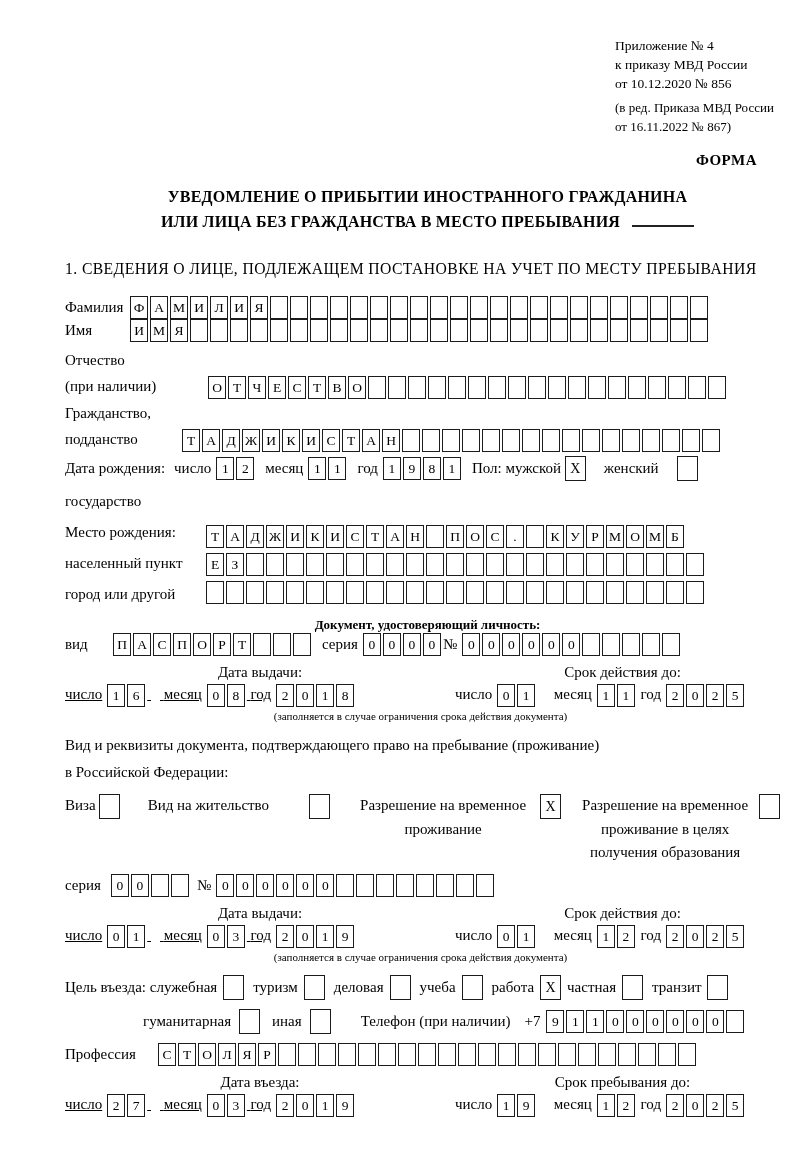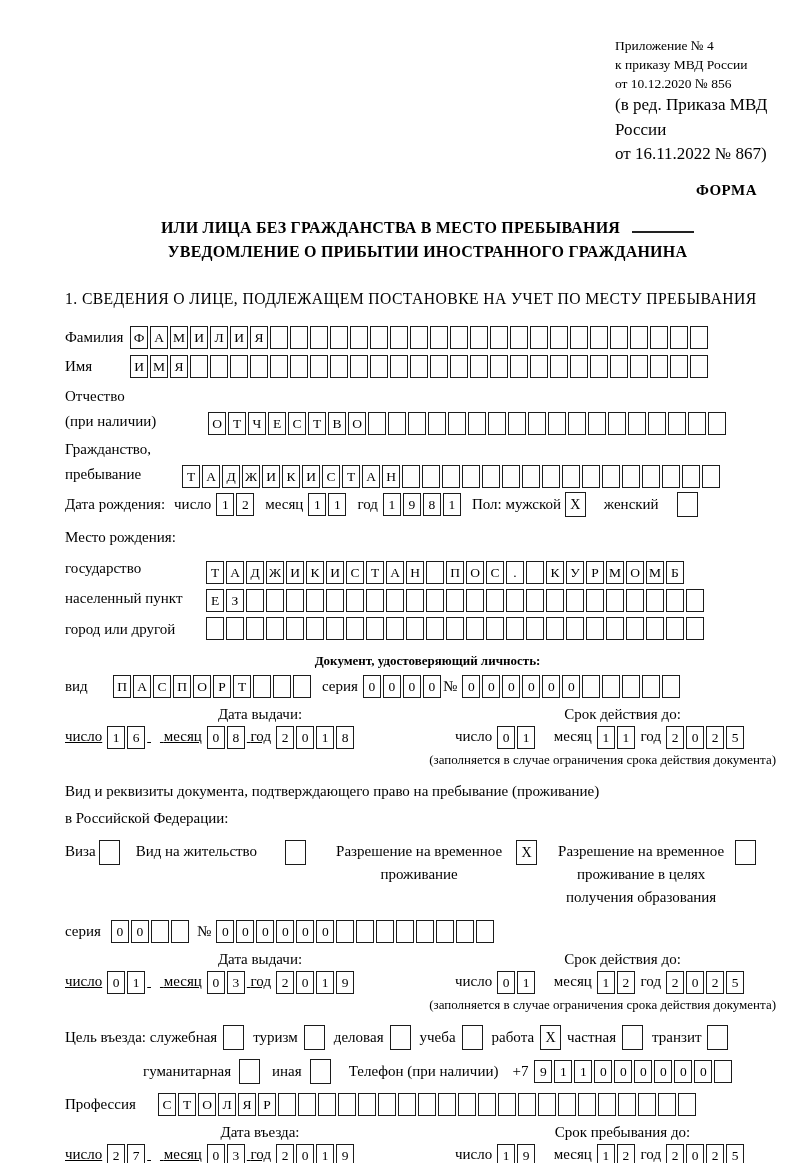--- a/index.html
+++ b/index.html
@@ -5,97 +5,97 @@
   html,body{margin:0;padding:0;}
   body{
     width:800px;height:1163px;background:#ffffff;color:#000;
     font-family:"Liberation Serif","DejaVu Serif",serif;
     font-size:15px;overflow:hidden;
   }
   .page{padding:36px 10px 0 65px;box-sizing:border-box;width:800px;height:1163px;}
 
   
   .appendix{margin-left:550px;font-size:13.5px;line-height:1.42;}
-  .amendment{margin-left:550px;font-size:17px;line-height:1.42;}
+  .amendment{margin-left:550px;font-size:13px;line-height:1.42;margin-top:6px;}
   .forma{font-weight:bold;text-align:right;padding-right:33px;margin-top:16px;font-size:15px;letter-spacing:.5px;}
 
   
   .title{text-align:center;font-weight:bold;font-size:16px;line-height:1.5;margin-top:16px;letter-spacing:.2px;}
   .blank-line{display:inline-block;width:62px;border-bottom:2px solid #222;height:1em;margin-left:12px;vertical-align:baseline;}
   .sec-heading{font-weight:normal;font-size:15.7px;margin-top:26px;letter-spacing:.4px;}
 
   
   .cell{
     display:inline-block;width:16px;height:21px;border:1.5px solid #1c1c1c;
     margin-right:2px;text-align:center;line-height:21px;font-size:13.5px;
     vertical-align:middle;background:#fff;
   }
   .cells{white-space:nowrap;display:inline-block;vertical-align:middle;}
   .cbox{
     display:inline-block;width:19px;height:23px;border:1.5px solid #1c1c1c;
     text-align:center;line-height:23px;font-size:14px;vertical-align:middle;background:#fff;
   }
 
-  .frow{display:flex;align-items:center;margin-top:6px;}
+  .frow{display:flex;align-items:center;}
   .frow-top{display:flex;align-items:flex-end;margin-top:6px;}
   .lab{flex:none;}
   .lab-surname{width:65px;}
   .lab-2line{line-height:1.7;}
   .lab-patronymic{width:143px;}
   .lab-citizenship{width:117px;}
   .lab-birthplace{width:141px;line-height:2.05;}
   .cellrow{margin-bottom:5px;white-space:nowrap;}
 
   
   .dhead{display:flex;margin-top:8px;}
   .dh-l{width:390px;text-align:center;}
   .dh-r{flex:1;text-align:center;}
   .drow{display:flex;align-items:center;margin-top:3px;}
   .dg-l{width:390px;white-space:nowrap;text-decoration:underline;}
   .dg-r{flex:1;white-space:nowrap;}
   .dlab{margin-right:5px;}
   .dgap{display:inline-block;width:9px;}
-  .noterow{text-align:right;font-size:13px;padding-right:14px;margin-top:3px;}
+  .noterow{text-align:center;font-size:11px;padding-right:14px;margin-top:3px;}
 
   .doc-heading{text-align:center;font-weight:bold;margin-top:8px;font-size:13px;}
   .intro{margin-top:10px;line-height:1.8;}
 
   
   .optrow{display:flex;align-items:flex-start;margin-top:8px;}
   .opt{display:flex;align-items:flex-start;}
   .optlab{text-align:center;line-height:1.55;}
   .opt .cbox{margin-left:8px;flex:none;}
 
   
   .purp{display:flex;align-items:center;margin-top:12px;white-space:nowrap;}
   .purp .cbox{margin-left:6px;margin-right:9px;}
   .purp2{display:flex;align-items:center;margin-top:9px;white-space:nowrap;padding-left:78px;}
   .purp2 .cbox{margin-left:8px;margin-right:12px;}
-  .phone-label{margin-left:6px;margin-right:14px;}
+  .phone-label{margin-left:18px;margin-right:14px;}
   .phone-prefix{margin-right:6px;}
 </style>
 </head>
 <body>
 
 <div class="page">
 
   <div class="appendix">
     <div>Приложение № 4</div>
     <div>к приказу МВД России</div>
     <div>от 10.12.2020 № 856</div>
   </div>
   <div class="amendment">
     <div>(в ред. Приказа МВД России</div>
     <div>от 16.11.2022 № 867)</div>
   </div>
   <div class="forma">ФОРМА</div>
 
   <div class="title">
+    <div>УВЕДОМЛЕНИЕ О ПРИБЫТИИ ИНОСТРАННОГО ГРАЖДАНИНА</div>
     <div><span>ИЛИ ЛИЦА БЕЗ ГРАЖДАНСТВА В МЕСТО ПРЕБЫВАНИЯ</span><span class="blank-line"></span></div>
-    <div>УВЕДОМЛЕНИЕ О ПРИБЫТИИ ИНОСТРАННОГО ГРАЖДАНИНА</div>
   </div>
 
   <div class="sec-heading">1. СВЕДЕНИЯ О ЛИЦЕ, ПОДЛЕЖАЩЕМ ПОСТАНОВКЕ НА УЧЕТ ПО МЕСТУ ПРЕБЫВАНИЯ</div>
 
   <div class="frow" style="margin-top:18px;">
     <span class="lab lab-surname">Фамилия</span>
     <span class="cells"><span class="cell">Ф</span><span class="cell">А</span><span class="cell">М</span><span class="cell">И</span><span class="cell">Л</span><span class="cell">И</span><span class="cell">Я</span><span class="cell"></span><span class="cell"></span><span class="cell"></span><span class="cell"></span><span class="cell"></span><span class="cell"></span><span class="cell"></span><span class="cell"></span><span class="cell"></span><span class="cell"></span><span class="cell"></span><span class="cell"></span><span class="cell"></span><span class="cell"></span><span class="cell"></span><span class="cell"></span><span class="cell"></span><span class="cell"></span><span class="cell"></span><span class="cell"></span><span class="cell"></span><span class="cell"></span></span>
   </div>
 
   <div class="frow">
@@ -107,21 +107,21 @@
     <span class="lab lab-patronymic lab-2line">
       <div>Отчество</div>
       <div>(при наличии)</div>
     </span>
     <span class="cells"><span class="cell">О</span><span class="cell">Т</span><span class="cell">Ч</span><span class="cell">Е</span><span class="cell">С</span><span class="cell">Т</span><span class="cell">В</span><span class="cell">О</span><span class="cell"></span><span class="cell"></span><span class="cell"></span><span class="cell"></span><span class="cell"></span><span class="cell"></span><span class="cell"></span><span class="cell"></span><span class="cell"></span><span class="cell"></span><span class="cell"></span><span class="cell"></span><span class="cell"></span><span class="cell"></span><span class="cell"></span><span class="cell"></span><span class="cell"></span><span class="cell"></span></span>
   </div>
 
   <div class="frow-top" style="margin-top:2px;">
     <span class="lab lab-citizenship lab-2line">
       <div>Гражданство,</div>
-      <div>пребывание</div>
+      <div>подданство</div>
     </span>
     <span class="cells"><span class="cell">Т</span><span class="cell">А</span><span class="cell">Д</span><span class="cell">Ж</span><span class="cell">И</span><span class="cell">К</span><span class="cell">И</span><span class="cell">С</span><span class="cell">Т</span><span class="cell">А</span><span class="cell">Н</span><span class="cell"></span><span class="cell"></span><span class="cell"></span><span class="cell"></span><span class="cell"></span><span class="cell"></span><span class="cell"></span><span class="cell"></span><span class="cell"></span><span class="cell"></span><span class="cell"></span><span class="cell"></span><span class="cell"></span><span class="cell"></span><span class="cell"></span><span class="cell"></span></span>
   </div>
 
   <div class="frow" style="margin-top:4px;white-space:nowrap;">
     <span>Дата рождения:</span>
     <span class="dgap"></span>
     <span class="dlab">число</span>
     <span class="cells"><span class="cell">1</span><span class="cell">2</span></span>
     <span class="dgap"></span>
@@ -135,22 +135,22 @@
     <span>мужской</span>&nbsp;
     <span class="cbox">X</span>
     <span class="dgap"></span><span class="dgap"></span>
     <span>женский</span>
     <span class="dgap"></span><span class="dgap"></span>
     <span class="cbox"></span>
   </div>
 
   <div class="frow-top" style="margin-top:5px;">
     <span class="lab lab-birthplace">
+      <div>государство</div>
       <div>Место рождения:</div>
-      <div>государство</div>
       <div>населенный пункт</div>
       <div>город или другой</div>
     </span>
     <span>
       <div class="cellrow cells"><span class="cell">Т</span><span class="cell">А</span><span class="cell">Д</span><span class="cell">Ж</span><span class="cell">И</span><span class="cell">К</span><span class="cell">И</span><span class="cell">С</span><span class="cell">Т</span><span class="cell">А</span><span class="cell">Н</span><span class="cell"></span><span class="cell">П</span><span class="cell">О</span><span class="cell">С</span><span class="cell">.</span><span class="cell"></span><span class="cell">К</span><span class="cell">У</span><span class="cell">Р</span><span class="cell">М</span><span class="cell">О</span><span class="cell">М</span><span class="cell">Б</span></div>
       <div class="cellrow cells"><span class="cell">Е</span><span class="cell">З</span><span class="cell"></span><span class="cell"></span><span class="cell"></span><span class="cell"></span><span class="cell"></span><span class="cell"></span><span class="cell"></span><span class="cell"></span><span class="cell"></span><span class="cell"></span><span class="cell"></span><span class="cell"></span><span class="cell"></span><span class="cell"></span><span class="cell"></span><span class="cell"></span><span class="cell"></span><span class="cell"></span><span class="cell"></span><span class="cell"></span><span class="cell"></span><span class="cell"></span><span class="cell"></span></div>
       <div class="cellrow cells"><span class="cell"></span><span class="cell"></span><span class="cell"></span><span class="cell"></span><span class="cell"></span><span class="cell"></span><span class="cell"></span><span class="cell"></span><span class="cell"></span><span class="cell"></span><span class="cell"></span><span class="cell"></span><span class="cell"></span><span class="cell"></span><span class="cell"></span><span class="cell"></span><span class="cell"></span><span class="cell"></span><span class="cell"></span><span class="cell"></span><span class="cell"></span><span class="cell"></span><span class="cell"></span><span class="cell"></span><span class="cell"></span></div>
     </span>
   </div>
 
@@ -189,21 +189,21 @@
   <div class="intro">
     <div>Вид и реквизиты документа, подтверждающего право на пребывание (проживание)</div>
     <div>в Российской Федерации:</div>
   </div>
 
   <div class="optrow">
     <span class="opt">
       <span class="optlab">Виза</span>
       <span class="cbox" style="margin-left:3px;"></span>
     </span>
-    <span class="opt" style="margin-left:16px;">
+    <span class="opt" style="margin-left:28px;gap:12px;">
       <span class="optlab">Вид на жительство</span>
       <span class="cbox" style="margin-left:28px;"></span>
     </span>
     <span class="opt" style="margin-left:24px;">
       <span class="optlab" style="width:178px;">
         <div>Разрешение на временное</div>
         <div>проживание</div>
       </span>
       <span class="cbox">X</span>
     </span>

